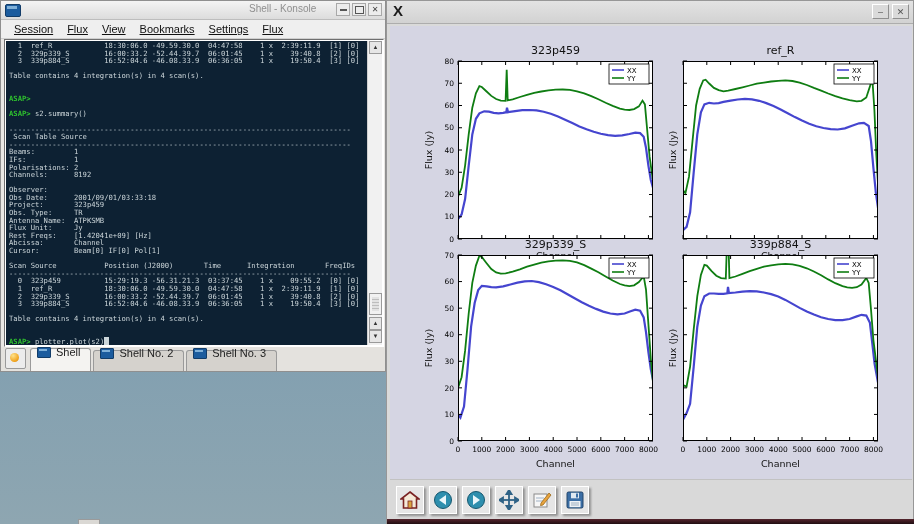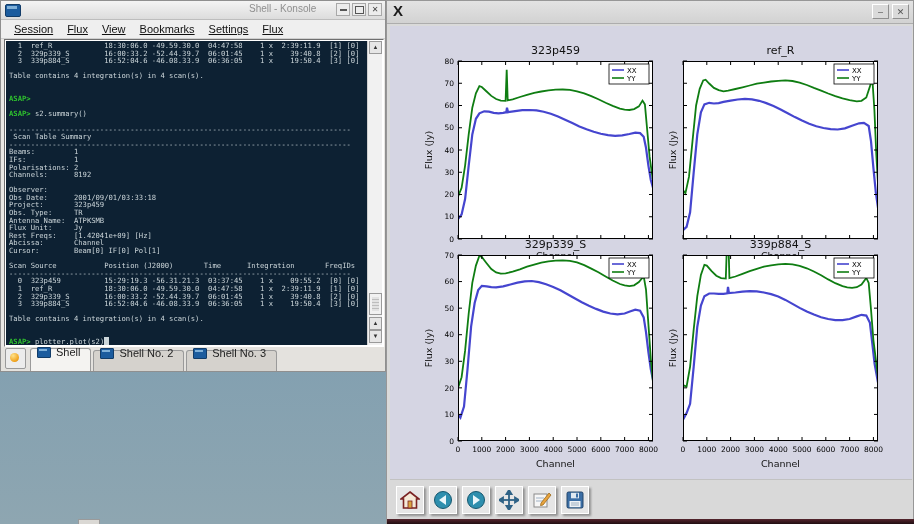--- a/index.html
+++ b/index.html
@@ -110,21 +110,21 @@
         <div class="term-line"><span class="t-fg">  3  339p884_S        16:52:04.6 -46.08.33.9  06:36:05    1 x    19:50.4  [3] [0]</span></div>
         <div class="term-line">&nbsp;</div>
         <div class="term-line"><span class="t-fg">Table contains 4 integration(s) in 4 scan(s).</span></div>
         <div class="term-line">&nbsp;</div>
         <div class="term-line">&nbsp;</div>
         <div class="term-line"><span class="t-p">ASAP&gt;</span></div>
         <div class="term-line">&nbsp;</div>
         <div class="term-line"><span class="t-p">ASAP&gt;</span><span class="t-fg"> s2.summary()</span></div>
         <div class="term-line">&nbsp;</div>
         <div class="term-line"><span class="t-fg">-------------------------------------------------------------------------------</span></div>
-        <div class="term-line"><span class="t-fg"> Scan Table Summary</span></div>
+        <div class="term-line"><span class="t-fg"> Scan Table Source</span></div>
         <div class="term-line"><span class="t-fg">-------------------------------------------------------------------------------</span></div>
         <div class="term-line"><span class="t-fg">Beams:         1</span></div>
         <div class="term-line"><span class="t-fg">IFs:           1</span></div>
         <div class="term-line"><span class="t-fg">Polarisations: 2</span></div>
         <div class="term-line"><span class="t-fg">Channels:      8192</span></div>
         <div class="term-line">&nbsp;</div>
         <div class="term-line"><span class="t-fg">Observer:</span></div>
         <div class="term-line"><span class="t-fg">Obs Date:      2001/09/01/03:33:18</span></div>
         <div class="term-line"><span class="t-fg">Project:       323p459</span></div>
         <div class="term-line"><span class="t-fg">Obs. Type:     TR</span></div>

